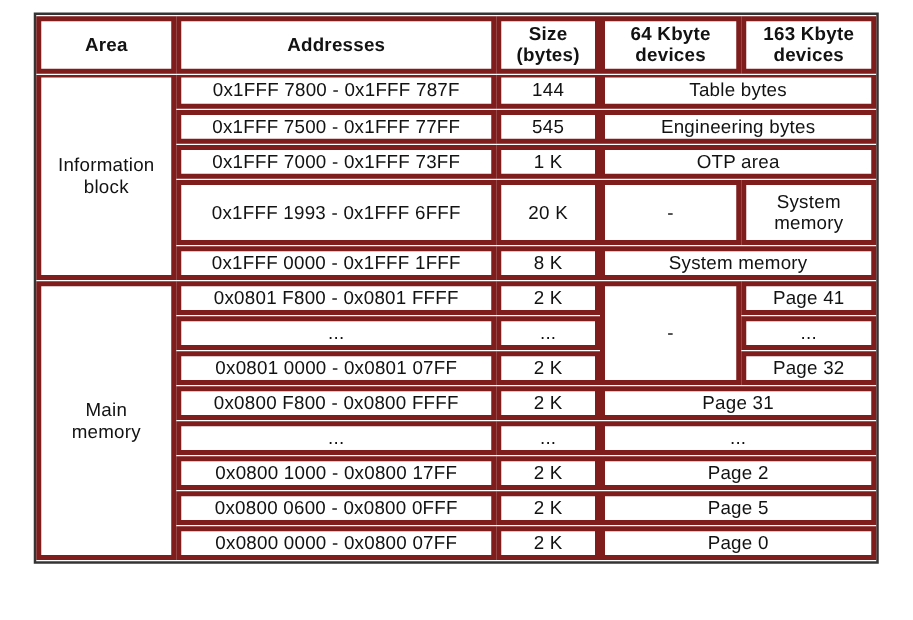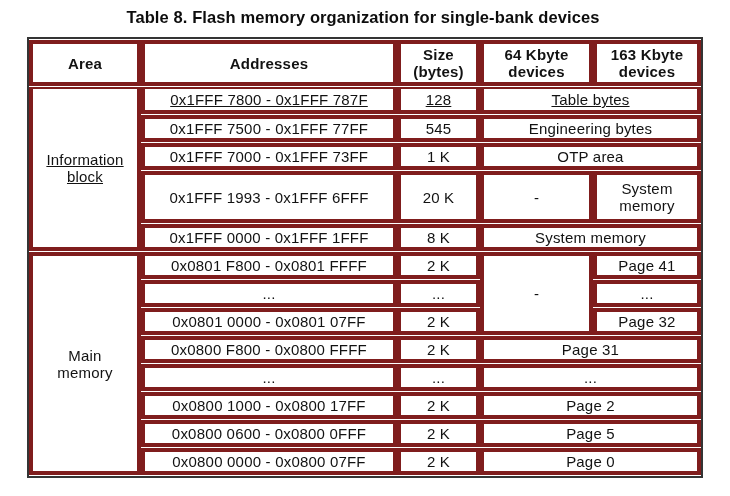--- a/index.html
+++ b/index.html
@@ -54,27 +54,26 @@
     color: #121212;
     white-space: pre-line;
     overflow: hidden;
   }
   thead tr { height: 46px; }
   th { font-weight: bold; }
 
   tbody tr { height: 27px; }
   tbody tr.tall { height: 52px; }
   tbody tr.dots { height: 19px; }
-  tbody tr:first-child td { border-top-width: 2px; text-decoration: underline; }
+  tbody tr:first-child td { border-top-width: 2px; }
 </style>
 </head>
 <body>
 
 <div class="page">
-  <div class="caption">Table 8. Flash memory organization for single-bank devices</div>
 
   <table class="flash">
     <colgroup>
       <col class="c-area">
       <col class="c-addr">
       <col class="c-size">
       <col class="c-dev64">
       <col class="c-dev128">
     </colgroup>
     <thead>
@@ -87,21 +86,21 @@
 devices</th>
         <th>163 Kbyte
 devices</th>
       </tr>
     </thead>
     <tbody>
         <tr>
           <td rowspan="5">Information
 block</td>
           <td>0x1FFF 7800 - 0x1FFF 787F</td>
-          <td>128</td>
+          <td>144</td>
           <td colspan="2">Table bytes</td>
         </tr>
         <tr>
           <td>0x1FFF 7500 - 0x1FFF 77FF</td>
           <td>545</td>
           <td colspan="2">Engineering bytes</td>
         </tr>
         <tr>
           <td>0x1FFF 7000 - 0x1FFF 73FF</td>
           <td>1 K</td>

